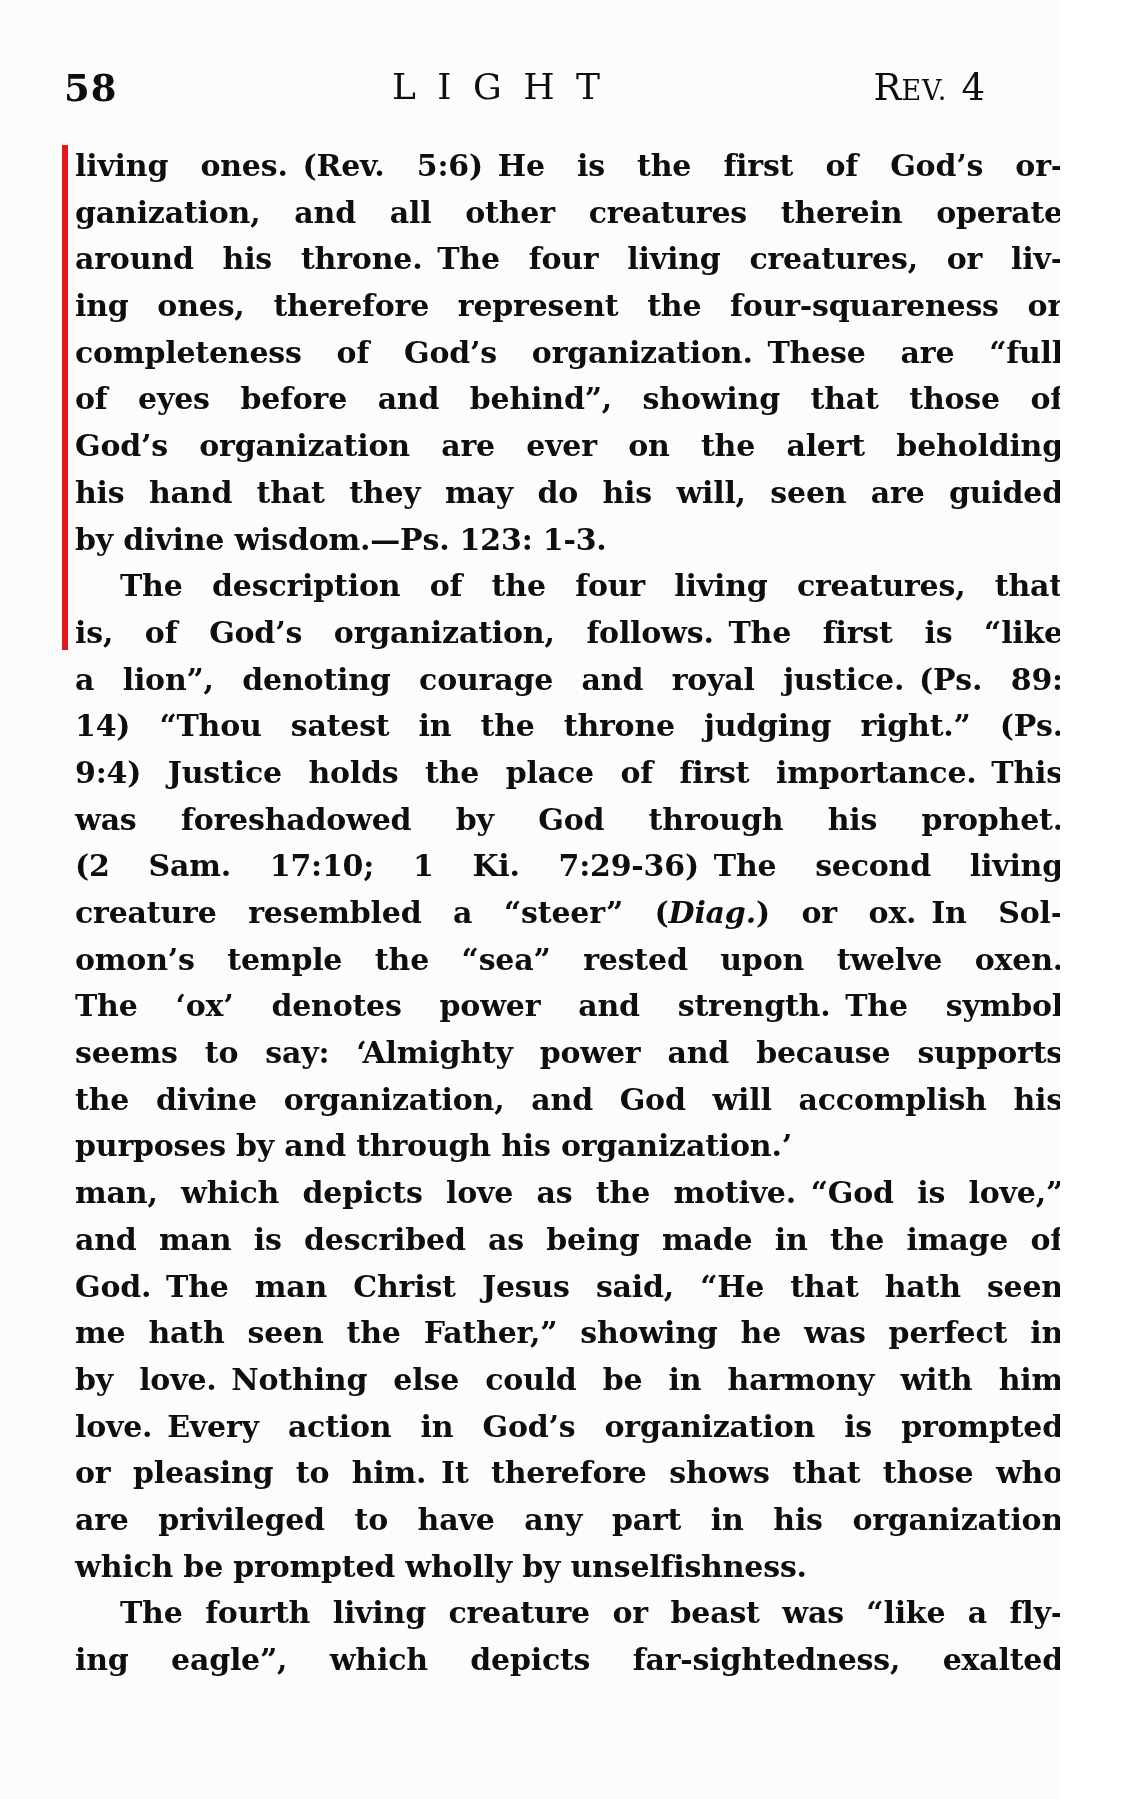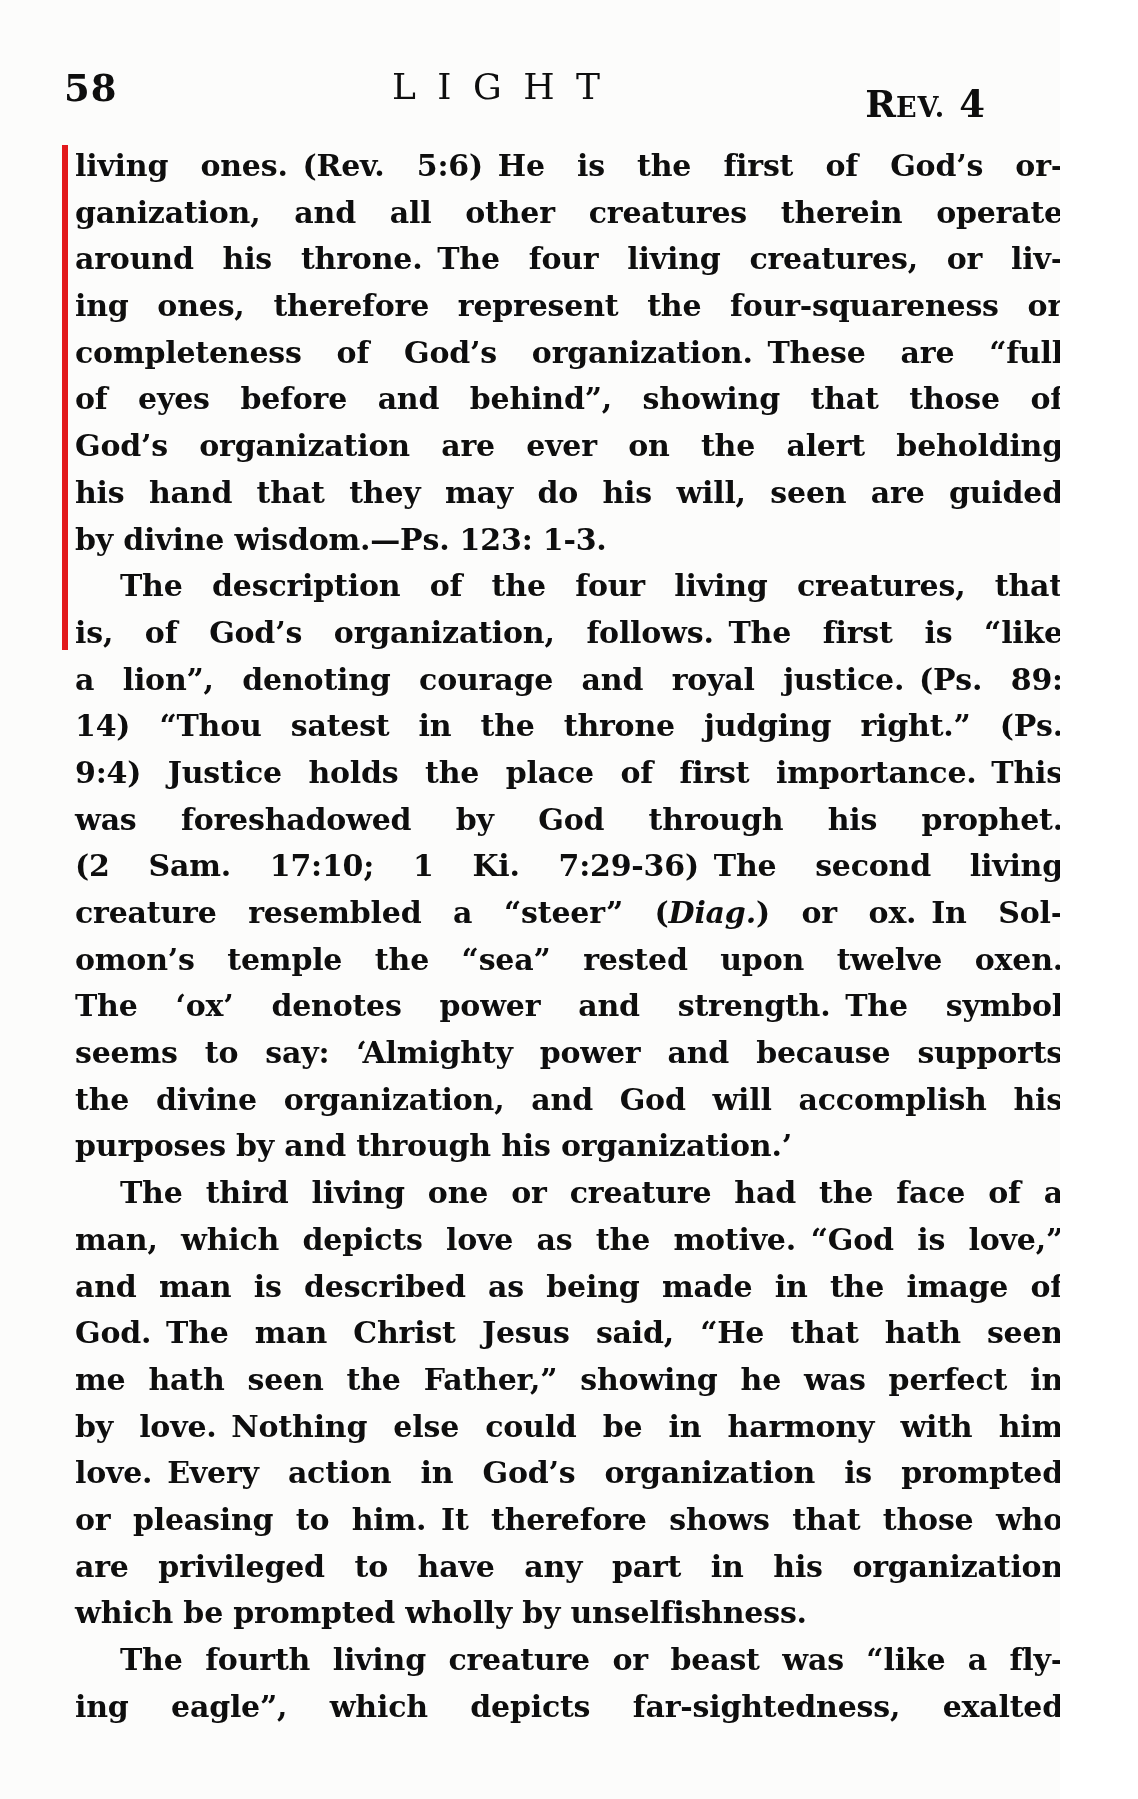--- a/index.html
+++ b/index.html
@@ -30,22 +30,22 @@
     left: 392px;
     top: 66px;
     font-size: 36px;
     font-weight: normal;
     letter-spacing: 5px;
     white-space: pre;
   }
   .scripture {
     position: absolute;
     right: 75px;
-    top: 82px;
-    font-weight: bold;
+    top: 66px;
+    font-weight: normal;
     white-space: nowrap;
   }
   .scripture .cap   { font-size: 37px; }
   .scripture .small { font-size: 27px; letter-spacing: 1px; }
   .scripture .num   { font-size: 37px; margin-left: 14px; }
   
   .red-rule {
     position: absolute;
     left: 62px;
     top: 145px;
@@ -105,21 +105,20 @@
       <div class="line"><span>14) “Thou satest in the throne judging right.” (Ps.</span></div>
       <div class="line"><span>9:4) Justice holds the place of first importance. This</span></div>
       <div class="line"><span>was foreshadowed by God through his prophet.</span></div>
       <div class="line"><span>(2 Sam. 17:10; 1 Ki. 7:29-36) The second living</span></div>
       <div class="line"><span>creature resembled a “steer” (</span><em>Diag.</em><span>) or ox. In Sol-</span></div>
       <div class="line"><span>omon’s temple the “sea” rested upon twelve oxen.</span></div>
       <div class="line"><span>The ‘ox’ denotes power and strength. The symbol</span></div>
       <div class="line"><span>seems to say: ‘Almighty power and because supports</span></div>
       <div class="line"><span>the divine organization, and God will accomplish his</span></div>
       <div class="line end"><span>purposes by and through his organization.’</span></div>
-      <div class="line ind"><span>The third living one or creature had the face of a</span></div>
       <div class="line"><span>man, which depicts love as the motive. “God is love,”</span></div>
       <div class="line"><span>and man is described as being made in the image of</span></div>
       <div class="line"><span>God. The man Christ Jesus said, “He that hath seen</span></div>
       <div class="line"><span>me hath seen the Father,” showing he was perfect in</span></div>
       <div class="line"><span>by love. Nothing else could be in harmony with him</span></div>
       <div class="line"><span>love. Every action in God’s organization is prompted</span></div>
       <div class="line"><span>or pleasing to him. It therefore shows that those who</span></div>
       <div class="line"><span>are privileged to have any part in his organization</span></div>
       <div class="line end"><span>which be prompted wholly by unselfishness.</span></div>
       <div class="line ind"><span>The fourth living creature or beast was “like a fly-</span></div>

